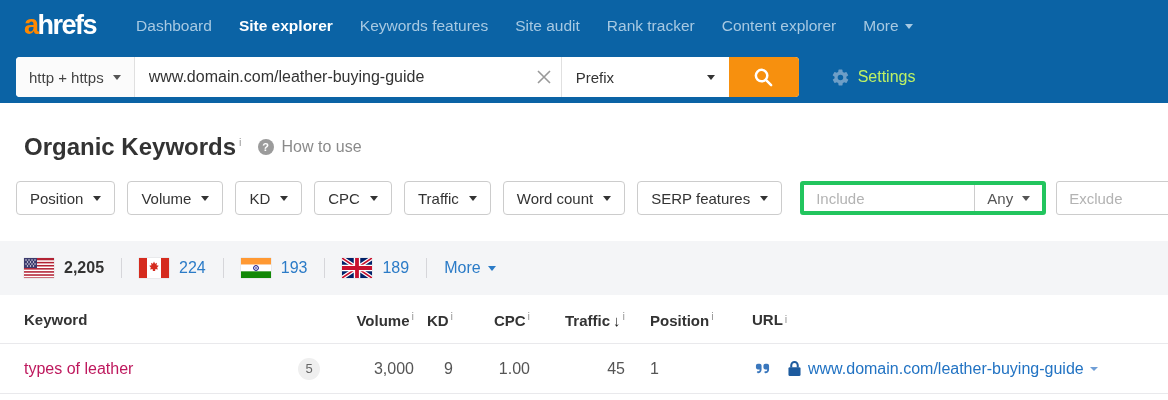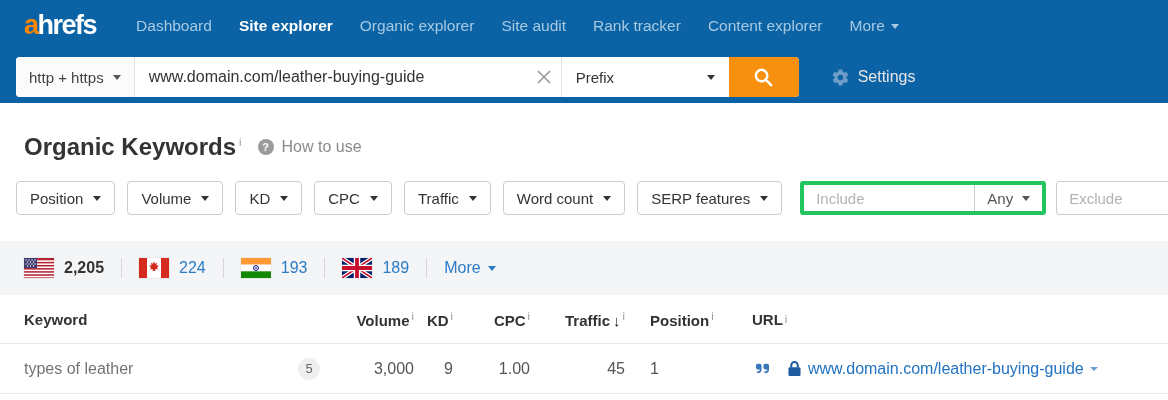--- a/index.html
+++ b/index.html
@@ -26,21 +26,21 @@
   .searchbar { display:flex; align-items:stretch; height:40px; border-radius:4px; overflow:hidden; background:#fff; }
   .proto { display:flex; align-items:center; padding:0 13px; font-size:15px; color:#444;
            background:#fbfbfb; border-right:1px solid #e0e0e0; cursor:pointer; }
   .proto .caret { margin-left:9px; color:#555; }
   .url-input { border:none; outline:none; width:392px; padding:0 6px 0 14px; font-size:16px; color:#333; }
   .clear-x { width:34px; display:flex; align-items:center; justify-content:center; cursor:pointer; background:#fff; border:none; }
   .prefix { display:flex; align-items:center; justify-content:space-between; width:168px;
             padding:0 14px; border-left:1px solid #e0e0e0; font-size:15px; color:#333; cursor:pointer; background:#fff; }
   .prefix .caret { color:#333; }
   .search-btn { width:70px; background:#f7900e; border:none; display:flex; align-items:center; justify-content:center; cursor:pointer; }
-  .settings { display:flex; align-items:flex-start; margin-left:32px; color:#e5e5e5; font-size:16px; cursor:pointer; }
+  .settings { display:flex; align-items:flex-start; margin-left:32px; color:#bef264; font-size:16px; cursor:pointer; }
   .settings svg { margin-right:8px; }
   
   .title-row { display:flex; align-items:center; padding:30px 0 0 24px; }
   .page-title { font-size:24px; font-weight:bold; color:#333; }
   .sup-i { font-size:11px; color:#999; vertical-align:super; margin-left:3px; font-weight:normal; }
   .help { display:flex; align-items:center; margin-left:16px; color:#8a8a8a; font-size:16px; cursor:pointer; }
   .help-circle { width:16px; height:16px; border-radius:50%; background:#9b9b9b; color:#fff;
                  font-size:11px; font-weight:bold; display:flex; align-items:center; justify-content:center; margin-right:8px; }
   
   .filters { display:flex; align-items:center; margin:20px 0 0 16px; }
@@ -72,37 +72,37 @@
   .c-kw   { flex:0 0 296px; }
   .c-vol  { flex:0 0 94px; text-align:right; }
   .c-kd   { flex:0 0 39px; text-align:right; }
   .c-cpc  { flex:0 0 77px; text-align:right; }
   .c-traf { flex:0 0 95px; text-align:right; }
   .c-pos  { flex:0 0 115px; padding-left:25px; text-align:left; }
   .c-url  { flex:1; display:flex; align-items:center; padding-left:12px; min-width:0; }
   .th .sup-i { margin-left:2px; }
   .sort-arrow { font-weight:bold; color:#222; margin-left:3px; }
   .kw-wrap { display:flex; align-items:center; justify-content:space-between; }
-  .kw-link { color:#737373; cursor:pointer; }
+  .kw-link { color:#be185d; cursor:pointer; }
   .serp-badge { width:22px; height:22px; border-radius:50%; background:#efefef; color:#666;
                 font-size:13px; display:flex; align-items:center; justify-content:center; }
   .url-link { color:#2273c3; cursor:pointer; white-space:nowrap; }
   .url-caret { margin-left:6px; color:#6f9ed6; border-left-width:4px; border-right-width:4px; border-top-width:4.5px; }
   .quote-ic { margin-right:15px; flex-shrink:0; cursor:pointer; }
   .lock-ic { margin-right:7px; flex-shrink:0; }
 </style>
 </head>
 <body>
 
 <div class="topbar">
   <div class="nav">
     <div class="logo"><span class="accent">a</span><span>hrefs</span></div>
     <span class="nav-link"><span>Dashboard</span></span>
     <span class="nav-link active"><span>Site explorer</span></span>
-    <span class="nav-link"><span>Organic explorer</span></span>
+    <span class="nav-link"><span>Keywords features</span></span>
     <span class="nav-link"><span>Site audit</span></span>
     <span class="nav-link"><span>Rank tracker</span></span>
     <span class="nav-link"><span>Content explorer</span></span>
     <span class="nav-link"><span>More</span><span class="caret"></span></span>
   </div>
 
   <div class="searchrow">
     <div class="searchbar">
       <div class="proto">
         <span>http + https</span>

